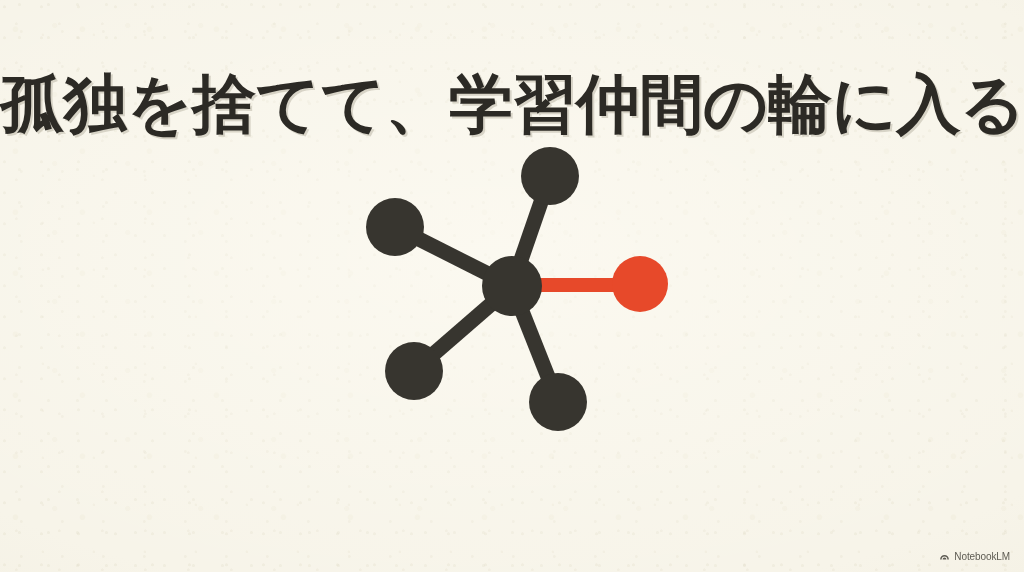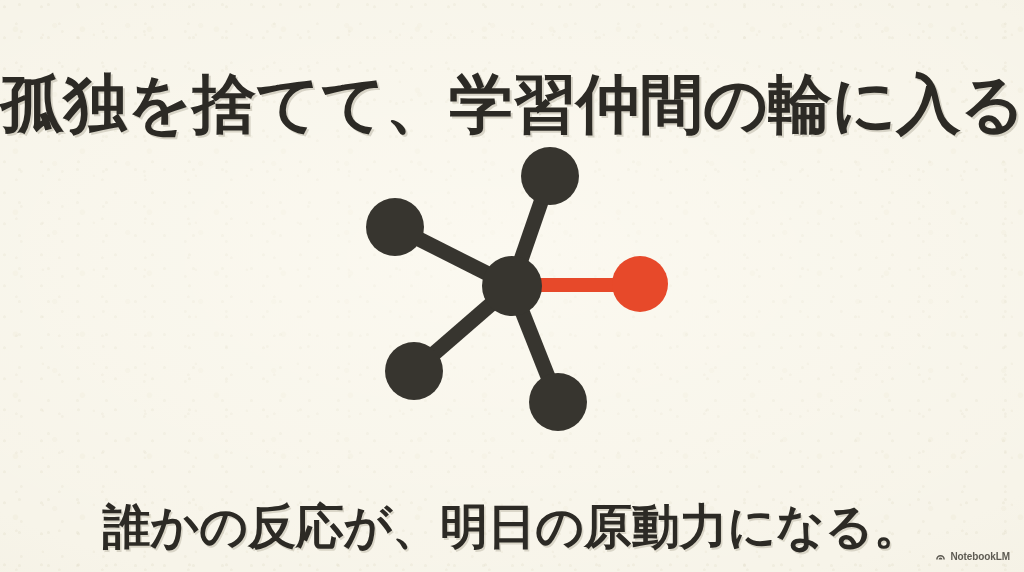--- a/index.html
+++ b/index.html
@@ -94,21 +94,21 @@
   
   #watermark {
     position: absolute;
     right: 14px;
     bottom: 10px;
     display: flex;
     align-items: flex-end;
     gap: 4px;
     color: #4a473f;
     font-size: 10px;
-    font-weight: 700;
+    font-weight: 400;
     letter-spacing: -0.1px;
     opacity: 0.88;
   }
   #watermark .wm-icon {
     display: inline-flex;
     width: 11px;
     height: 11px;
     align-items: center;
     justify-content: center;
   }
@@ -138,21 +138,20 @@
         <circle cx="210" cy="48" r="29" fill="#37352f"></circle>
         <circle cx="55" cy="99" r="29" fill="#37352f"></circle>
         <circle cx="74" cy="243" r="29" fill="#37352f"></circle>
         <circle cx="218" cy="274" r="29" fill="#37352f"></circle>
         <circle cx="172" cy="158" r="30" fill="#37352f"></circle>
         <circle cx="300" cy="156" r="28" fill="#e7492a"></circle>
       </g>
     </svg>
   </div>
 
-  <h2 id="subtitle" style="color: rgb(44, 42, 37);">誰かの反応が、明日の原動力になる。</h2>
 
   <div id="watermark">
     <span class="wm-icon">
       <svg viewBox="0 0 16 16" width="11" height="11" xmlns="http://www.w3.org/2000/svg" aria-hidden="true">
         <path d="M1.6 12.2 A6.4 6.4 0 0 1 14.4 12.2 L12.1 12.2 A4.1 4.1 0 0 0 3.9 12.2 Z" fill="#4a473f"></path>
         <path d="M5.2 12.2 A2.8 2.8 0 0 1 10.8 12.2 Z" fill="#4a473f"></path>
       </svg>
     </span>
     <span>NotebookLM</span>
   </div>

